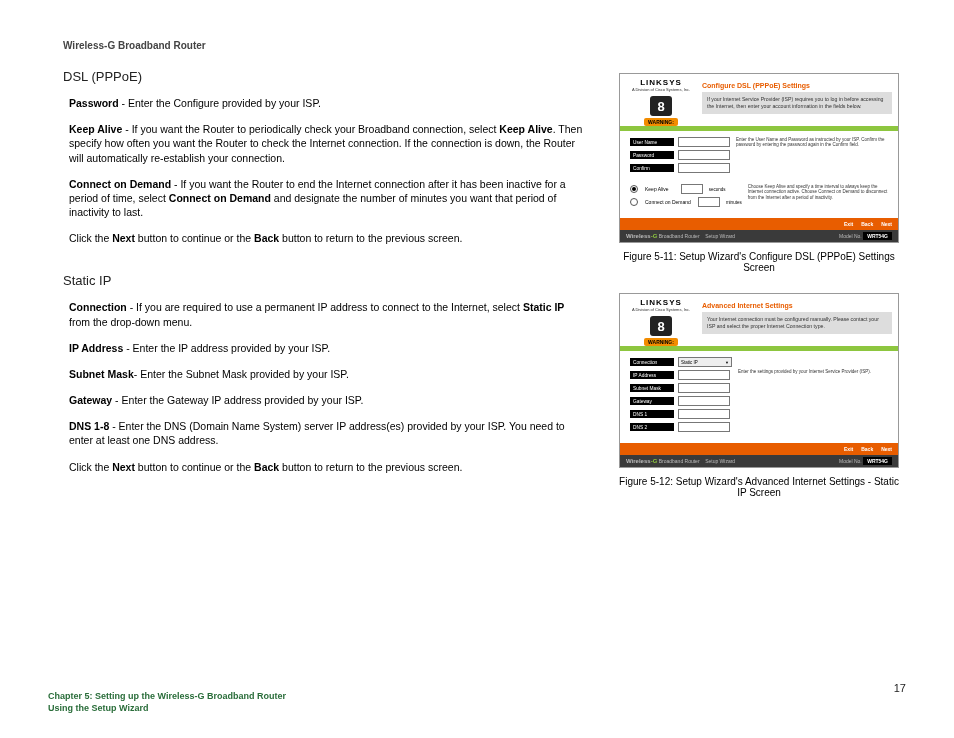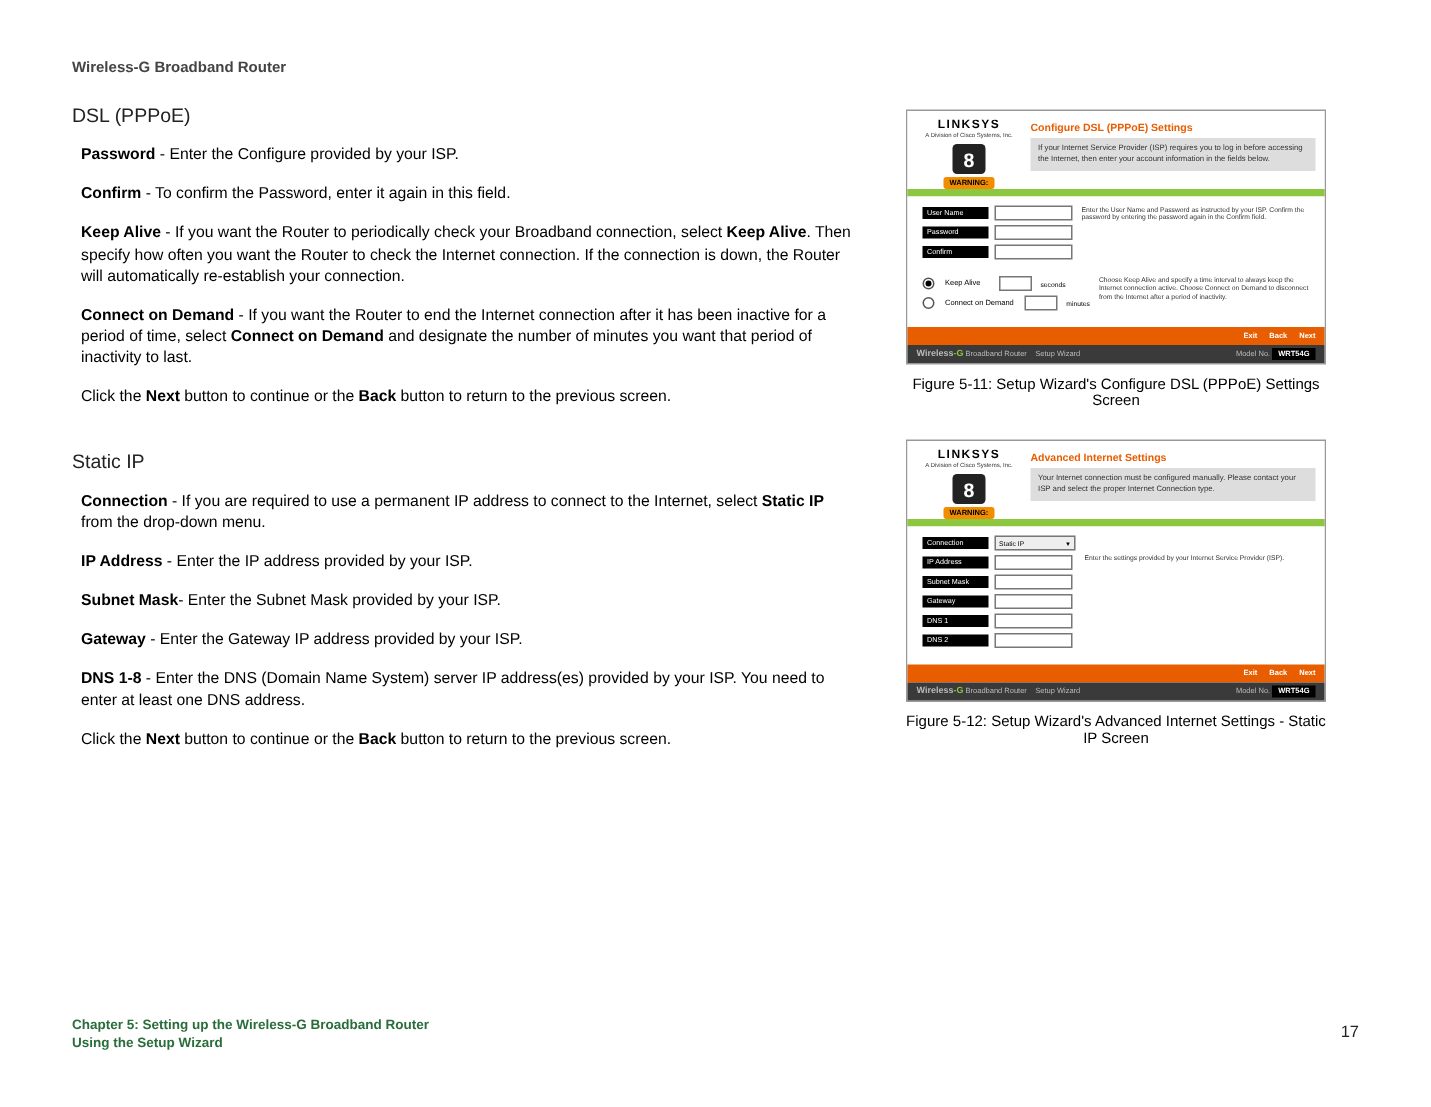--- a/index.html
+++ b/index.html
@@ -7,21 +7,21 @@
     padding: 0;
     background: #fff;
     font-family: Arial, Helvetica, sans-serif;
     color: #000;
     width: 954px;
     height: 738px;
     position: relative;
     box-sizing: border-box;
   }
   .page {
-    padding: 40px 48px 30px 48px;
+    padding: 40px 48px 30px 63px;
     box-sizing: border-box;
     width: 954px;
     height: 738px;
     position: relative;
   }
   .header {
     font-size: 10px;
     font-weight: bold;
     color: #444;
     margin-bottom: 18px;
@@ -46,21 +46,21 @@
   .para .b { font-weight: bold; }
   .figure-caption {
     font-size: 10px;
     font-weight: normal;
     text-align: center;
     margin: 8px 0 20px 0;
   }
   .footer {
     position: absolute;
     left: 48px;
-    bottom: 36px;
+    bottom: 23px;
     font-size: 9px;
     font-weight: bold;
     color: #2a6d3a;
     line-height: 1.4;
   }
   .pagenum {
     position: absolute;
     right: 48px;
     bottom: 44px;
     font-size: 11px;
@@ -190,21 +190,20 @@
 
 <div class="page">
   <div class="header">Wireless-G Broadband Router</div>
 
   <div class="columns">
     <div class="col-left">
 
       <h2 class="section">DSL (PPPoE)</h2>
 
       <p class="para"><span class="b">Password</span><span> - Enter the Configure provided by your ISP.</span></p>
-      <p class="para"><span class="b">Confirm</span><span> - To confirm the Password, enter it again in this field.</span></p>
       <p class="para"><span class="b">Keep Alive</span><span> - If you want the Router to periodically check your Broadband connection, select </span><span class="b">Keep Alive</span><span>. Then specify how often you want the Router to check the Internet connection. If the connection is down, the Router will automatically re-establish your connection.</span></p>
       <p class="para"><span class="b">Connect on Demand</span><span> - If you want the Router to end the Internet connection after it has been inactive for a period of time, select </span><span class="b">Connect on Demand</span><span> and designate the number of minutes you want that period of inactivity to last.</span></p>
       <p class="para"><span>Click the </span><span class="b">Next</span><span> button to continue or the </span><span class="b">Back</span><span> button to return to the previous screen.</span></p>
 
       <h2 class="section" style="margin-top:28px;">Static IP</h2>
 
       <p class="para"><span class="b">Connection</span><span> - If you are required to use a permanent IP address to connect to the Internet, select </span><span class="b">Static IP</span><span> from the drop-down menu.</span></p>
       <p class="para"><span class="b">IP Address</span><span> - Enter the IP address provided by your ISP.</span></p>
       <p class="para"><span class="b">Subnet Mask</span><span>- Enter the Subnet Mask provided by your ISP.</span></p>
       <p class="para"><span class="b">Gateway</span><span> - Enter the Gateway IP address provided by your ISP.</span></p>

